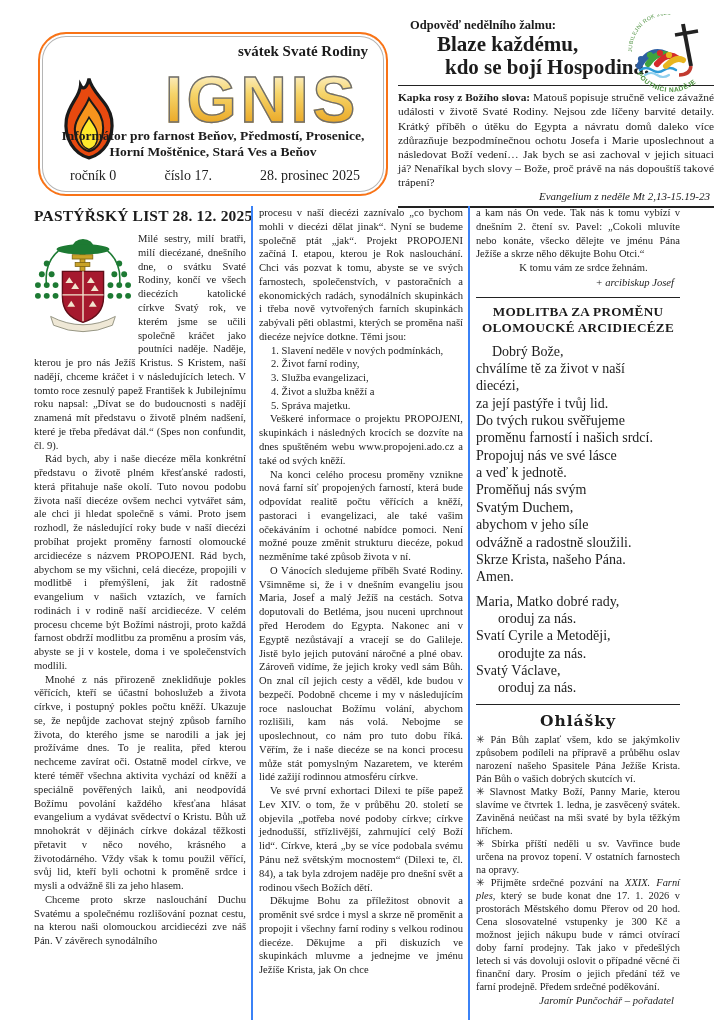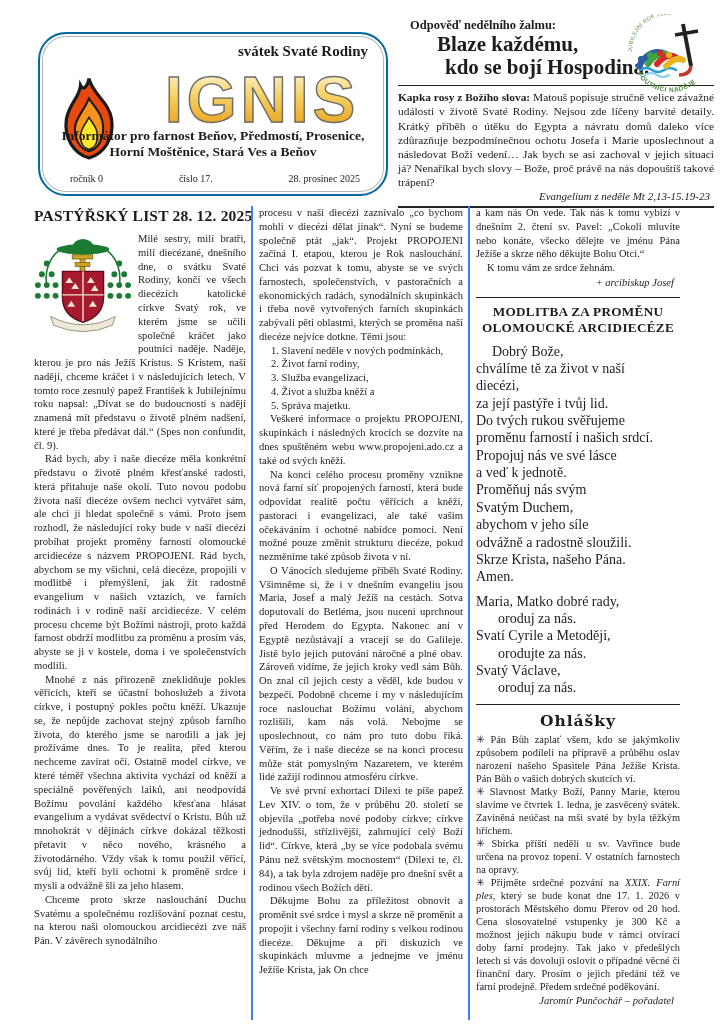--- a/index.html
+++ b/index.html
@@ -2,34 +2,34 @@
 <html><head>
 <meta charset="utf-8">
 <style>
   * { margin:0; padding:0; box-sizing:border-box; }
   html,body { background:#e9e9e9; }
   body { font-family:"Liberation Serif","DejaVu Serif",serif; color:#1c1c1c; }
   .page { position:relative; width:724px; height:1024px; background:#ffffff; margin:0 auto; overflow:hidden; }
 
   
   .masthead-box { position:absolute; left:38px; top:32px; width:350px; height:164px;
-    border:2px solid #0369a1; border-radius:28px;
+    border:2px solid #f97316; border-radius:28px;
     box-shadow: inset 0 0 0 2px #ffffff, inset 0 0 0 3px #b5b5b5; }
   .feast { position:absolute; top:9px; right:18px; font-weight:bold; font-size:15px; }
   .flame-wrap { position:absolute; left:16px; top:40px; }
   .ignis-title { position:absolute; left:104px; top:34px; width:236px; text-align:center;
     font-family:"Liberation Sans","DejaVu Sans",sans-serif; font-weight:700; font-size:64px;
     letter-spacing:4px; line-height:1;
     background:linear-gradient(180deg,#fdf7e3 0%, #f6d56a 40%, #e79b12 100%);
     -webkit-background-clip:text; background-clip:text; color:transparent;
     -webkit-text-stroke:1.4px #6e6e6e; }
   .masthead-sub { position:absolute; left:10px; right:10px; bottom:34px; text-align:center;
     font-weight:bold; font-size:13.5px; line-height:1.18; }
   .masthead-meta { position:absolute; left:30px; right:26px; bottom:10px; display:flex;
-    justify-content:space-between; font-size:10px; }
+    justify-content:space-between; font-size:14px; }
 
   
   .rheader { position:absolute; left:398px; top:18px; width:316px; }
   .psalm-label { font-weight:bold; font-size:12.5px; padding-left:12px; }
   .psalm-line { font-weight:bold; font-size:21px; line-height:1.08; padding-left:4px;margin-left:35px; }
   .psalm-line.l2 { padding-left:12px; }
   .jubilee-logo { position:absolute; right:-2px; top:-4px; }
   .rule-thin { border:none; border-top:1.6px solid #222; margin:7px 0 4px 0; }
   .rule-thick { border:none; border-top:2.2px solid #222; margin:4px 0 0 0; }
   .kapka { font-size:11.4px; line-height:1.24; text-align:justify; }
@@ -38,21 +38,21 @@
 
   
   .columns { position:absolute; left:34px; top:206px; width:658px; height:814px; display:flex; overflow:hidden; }
   .col { width:212px; font-size:10.6px; line-height:1.3; }
   .col + .col { border-left:2px solid #3b82f6; margin-left:5px; padding-left:6px; }
   .col .p { text-align:justify; text-indent:11px; }
   .col .p.noindent { text-indent:0; }
   .pastoral-title { font-weight:bold; font-size:15.5px; text-align:center; letter-spacing:0.2px; margin-bottom:6px; white-space:nowrap; }
   .coa { float:left; margin:2px 6px 0 0; }
   .list-item { padding-left:12px; }
-  .blessing { text-indent:11px; }
+  .blessing { text-indent:11px;text-align:center; }
   .sig { font-style:italic; text-align:right; padding-right:6px; margin-top:1px; }
   .col-rule { border:none; border-top:1.4px solid #222; margin:7px 0 6px 0; }
   .prayer-heading { font-weight:bold; font-size:13.2px; text-align:center; line-height:1.25; letter-spacing:0.3px; margin-bottom:6px; }
   .prayer-line { font-size:14px; line-height:1.24; }
   .prayer-line.indent { padding-left:16px; }
   .prayer-gap { height:7px; }
   .invocation-response { padding-left:22px; }
   .ohlasky-heading { font-weight:bold; font-size:15.5px; text-align:center; letter-spacing:1px; margin-bottom:2px;
     font-family:"DejaVu Serif",serif; }
   .announce { font-size:10.4px; line-height:1.25; text-align:justify; }

